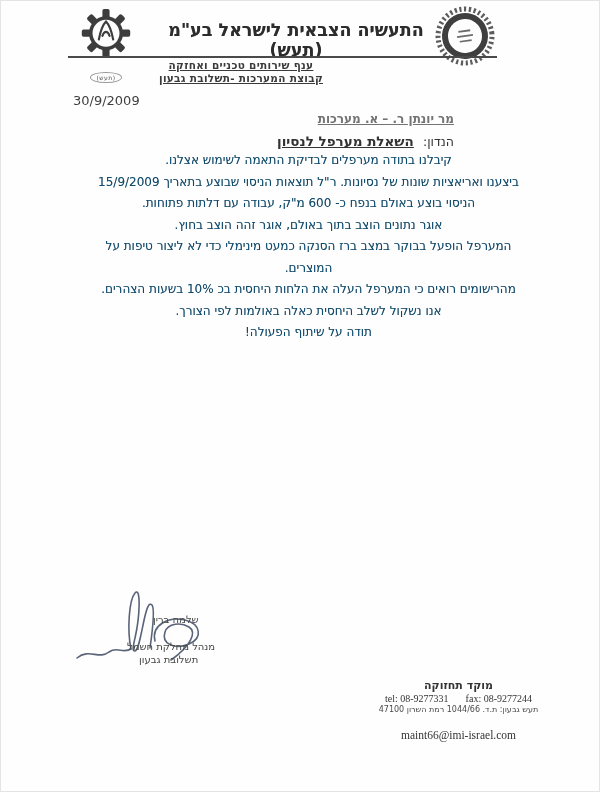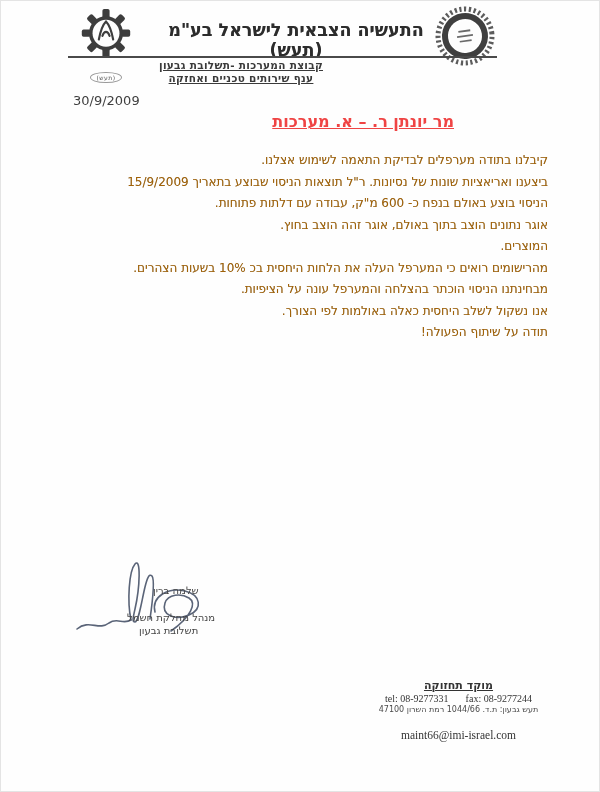--- a/index.html
+++ b/index.html
@@ -29,44 +29,44 @@
     position:absolute; left:95px; top:58px; width:290px;
     direction:rtl; text-align:center;
     font-size:10.5px; font-weight:bold; color:#3a3a3a; line-height:13px;
   }
   .dept div { text-decoration:underline; letter-spacing:.3px; }
 
   
   .date { position:absolute; left:72px; top:92px; font-size:13px; color:#3f3f3f; }
   .addressee {
     position:absolute; right:145px; top:111px; direction:rtl;
-    font-size:16px; font-weight:bold; text-decoration:underline; color:#ef4444;
+    font-size:12px; font-weight:bold; text-decoration:underline; color:#737373;
   }
   .subject { position:absolute; right:145px; top:130px; direction:rtl; color:#333; }
   .subj-label { font-size:12.5px; }
   .subj-text { font-size:13.5px; font-weight:bold; text-decoration:underline; margin-right:4px; }
 
   
   .body-text {
     position:absolute; left:68px; top:149px; width:479px;
-    direction:rtl; text-align:right;
-    font-size:12px; line-height:21.5px; color:#a16207;
+    direction:rtl; text-align:center;
+    font-size:12px; line-height:21.5px; color:#0c4a6e;
     text-shadow:0 0 .4px rgba(60,60,60,.35);
   }
 
   
-  .sig { position:absolute; left:68px; top:556px; width:190px; height:105px; }
+  .sig { position:absolute; left:68px; top:585px; width:190px; height:105px; }
   .sig-ink { position:absolute; left:0; top:0; }
   .sig-name  { position:absolute; left:84px; top:28px; direction:rtl; font-size:10px; color:#444; }
   .sig-title1{ position:absolute; left:58px; top:55px; direction:rtl; font-size:10px; color:#444; }
   .sig-title2{ position:absolute; left:70px; top:68px; direction:rtl; font-size:10px; color:#444; }
 
   
   .footer { position:absolute; left:345px; top:678px; width:225px; text-align:center; color:#333; }
-  .f-head { direction:rtl; font-size:11px; font-weight:bold; text-decoration:underline; margin-bottom:1px; }
+  .f-head { direction:rtl; font-size:11px; font-weight:bold; margin-bottom:1px; }
   .f-tel  { font-family:"Liberation Serif", serif; font-size:10px; white-space:nowrap; }
   .f-gap  { display:inline-block; width:12px; }
   .f-addr { direction:rtl; font-size:8px; color:#4a4a4a; margin-top:1px; }
   .f-email{ font-family:"Liberation Serif", serif; font-size:11.5px; margin-top:15px; }
 </style>
 </head>
 <body>
 
 <div class="page">
 
@@ -103,35 +103,39 @@
         <circle cx="36" cy="32" r="15" fill="#fdfdfd"></circle>
         <line x1="30" y1="27" x2="42" y2="27" stroke="#6a6a6a" stroke-width="2"></line>
         <line x1="28" y1="32" x2="44" y2="32" stroke="#6a6a6a" stroke-width="1.6"></line>
         <line x1="30" y1="37" x2="42" y2="37" stroke="#6a6a6a" stroke-width="1.6"></line>
       </g>
     </svg>
   </div>
 
   <div class="head-rule"></div>
   <div class="dept">
+    <div>ענף  שירותים  טכניים  ואחזקה</div>
     <div>קבוצת המערכות -תשלובת גבעון</div>
-    <div>ענף  שירותים  טכניים  ואחזקה</div>
   </div>
 
   <div class="date">30/9/2009</div>
   <div class="addressee">מר יונתן ר. – א. מערכות</div>
+  <div class="subject">
+    <span class="subj-label">הנדון:</span>
+    <span class="subj-text">השאלת מערפל לנסיון</span>
+  </div>
 
   <div class="body-text">
     <div>קיבלנו בתודה מערפלים לבדיקת התאמה לשימוש אצלנו.</div>
     <div>ביצענו ואריאציות שונות של נסיונות. ר"ל תוצאות הניסוי שבוצע בתאריך 15/9/2009</div>
     <div>הניסוי בוצע באולם בנפח כ- 600 מ"ק, עבודה עם דלתות פתוחות.</div>
     <div>אוגר נתונים הוצב בתוך באולם, אוגר זהה הוצב בחוץ.</div>
+    <div>המערפל הופעל בבוקר במצב ברז הסנקה כמעט מינימלי כדי לא ליצור טיפות על</div>
     <div>המוצרים.</div>
     <div>מהרישומים רואים כי המערפל העלה את הלחות היחסית בכ 10% בשעות הצהרים.</div>
-    <div>מבחינתנו הניסוי הוכתר בהצלחה והמערפל עונה על הציפיות.</div>
     <div>אנו נשקול לשלב היחסית כאלה באולמות לפי הצורך.</div>
     <div>תודה על שיתוף הפעולה!</div>
   </div>
 
   <div class="sig">
     <svg class="sig-ink" width="190" height="105" viewBox="0 0 190 105">
       <g fill="none" stroke="#5a6478" stroke-width="1.6" stroke-linecap="round">
         <path d="M8,72 C20,62 30,74 40,66 C48,60 54,68 62,63"></path>
         <path d="M62,63 C58,44 60,14 66,7 C72,0 71,30 66,52 C64,61 63,65 66,65 C70,64 73,42 76,30 C78,22 80,16 83,19 C86,23 83,48 81,62"></path>
         <path d="M86,55 C82,39 100,30 116,34 C132,38 134,52 120,58 C106,64 92,58 96,46 C99,37 112,36 120,41 C128,46 122,60 102,74"></path>

